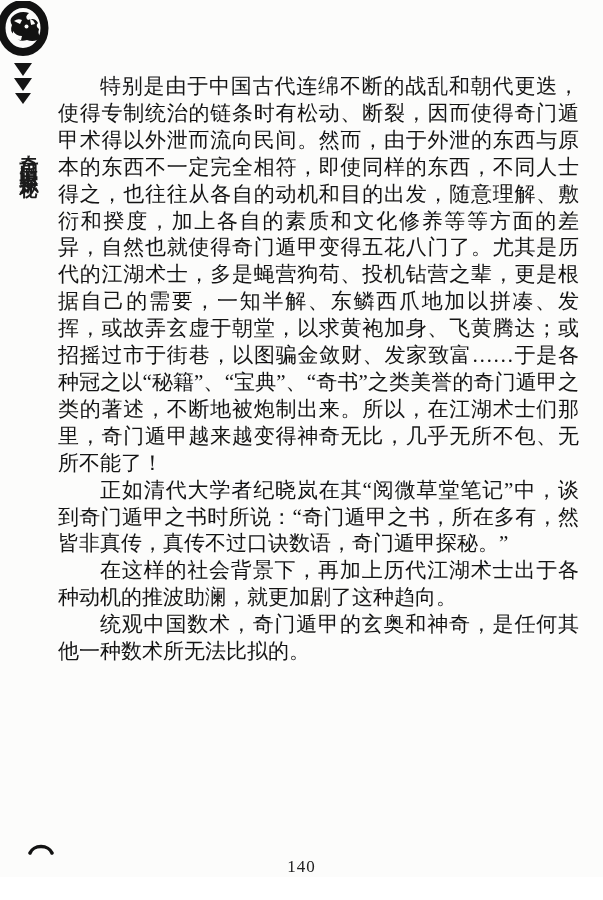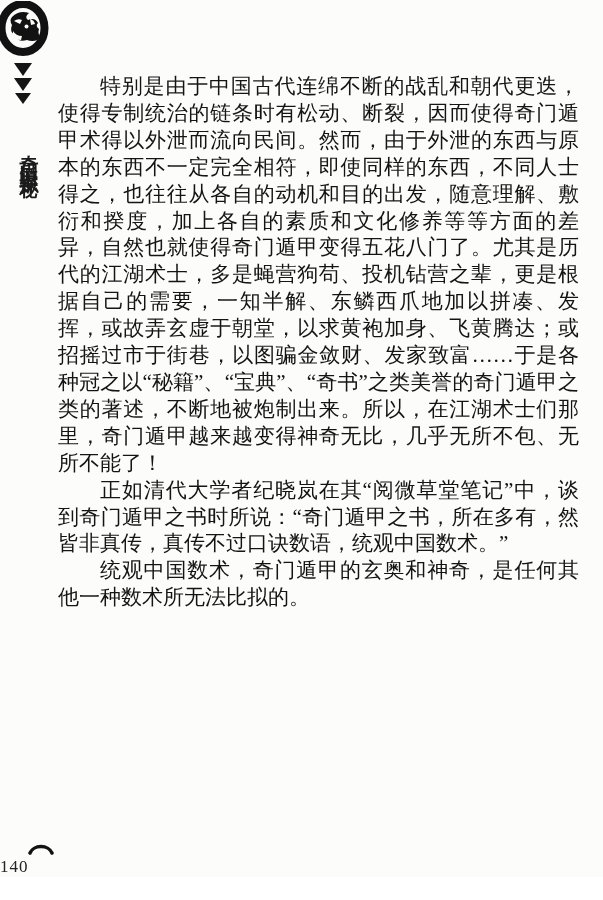--- a/index.html
+++ b/index.html
@@ -42,21 +42,21 @@
     position:absolute;left:58px;top:73px;width:521px;
     font-size:21px;line-height:26.9px;color:#141414;
     text-align:justify;text-justify:inter-ideograph;
   }
   .bodytext p{
     margin:0;padding:0;text-indent:2em;
   }
   
   .pagenum{
     position:absolute;left:0;right:0;top:857px;
-    text-align:left;font-size:17px;color:#222;
+    text-align:center;font-size:17px;color:#222;
     letter-spacing:1px;
   }
   .arc-mark{
     position:absolute;left:28px;top:841px;width:26px;height:12px;
   }
 </style>
 </head>
 <body>
 
 <div class="page">
@@ -76,21 +76,22 @@
   <div class="tri-stack">
     <div class="tri"></div>
     <div class="tri"></div>
     <div class="tri small"></div>
   </div>
 
   <div class="vtitle">奇门遁甲探秘</div>
 
   <div class="bodytext">
     <p>特别是由于中国古代连绵不断的战乱和朝代更迭，使得专制统治的链条时有松动、断裂，因而使得奇门遁甲术得以外泄而流向民间。然而，由于外泄的东西与原本的东西不一定完全相符，即使同样的东西，不同人士得之，也往往从各自的动机和目的出发，随意理解、敷衍和揆度，加上各自的素质和文化修养等等方面的差异，自然也就使得奇门遁甲变得五花八门了。尤其是历代的江湖术士，多是蝇营狗苟、投机钻营之辈，更是根据自己的需要，一知半解、东鳞西爪地加以拼凑、发挥，或故弄玄虚于朝堂，以求黄袍加身、飞黄腾达；或招摇过市于街巷，以图骗金敛财、发家致富……于是各种冠之以“秘籍”、“宝典”、“奇书”之类美誉的奇门遁甲之类的著述，不断地被炮制出来。所以，在江湖术士们那里，奇门遁甲越来越变得神奇无比，几乎无所不包、无所不能了！</p>
-    <p>正如清代大学者纪晓岚在其“阅微草堂笔记”中，谈到奇门遁甲之书时所说：“奇门遁甲之书，所在多有，然皆非真传，真传不过口诀数语，统观中国数术。”</p>
+    <p>正如清代大学者纪晓岚在其“阅微草堂笔记”中，谈到奇门遁甲之书时所说：“奇门遁甲之书，所在多有，然皆非真传，真传不过口诀数语，奇门遁甲探秘。”</p>
+    <p>在这样的社会背景下，再加上历代江湖术士出于各种动机的推波助澜，就更加剧了这种趋向。</p>
     <p>统观中国数术，奇门遁甲的玄奥和神奇，是任何其他一种数术所无法比拟的。</p>
 
   </div>
 
   <div class="arc-mark">
     <svg width="26" height="12" viewBox="0 0 26 12">
       <path d="M2 10 A 11.5 9 0 0 1 24 10" fill="none" stroke="#121212" stroke-width="3.5" stroke-linecap="round"></path>
     </svg>
   </div>
 

